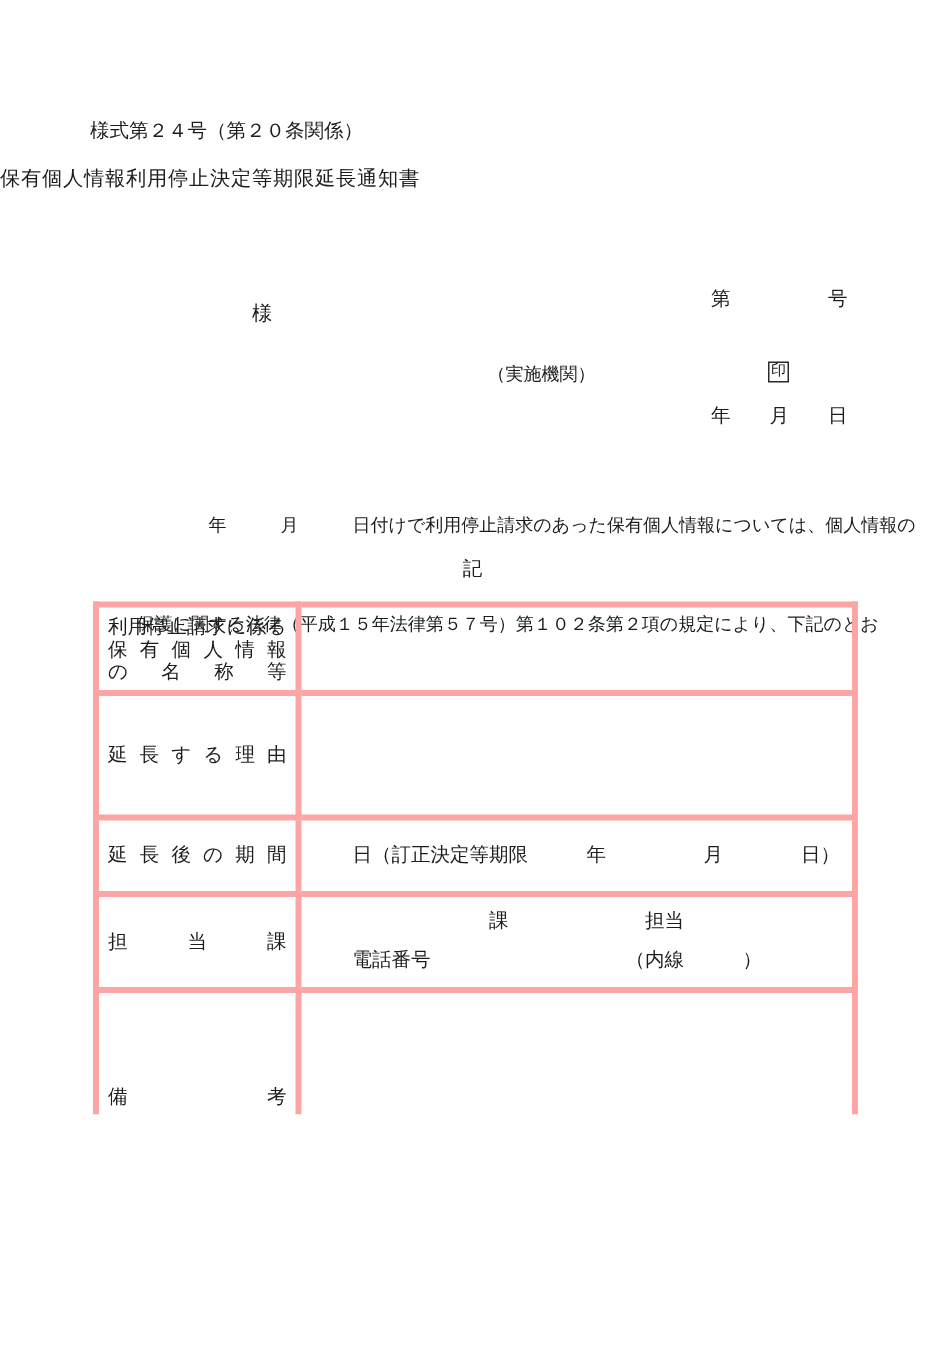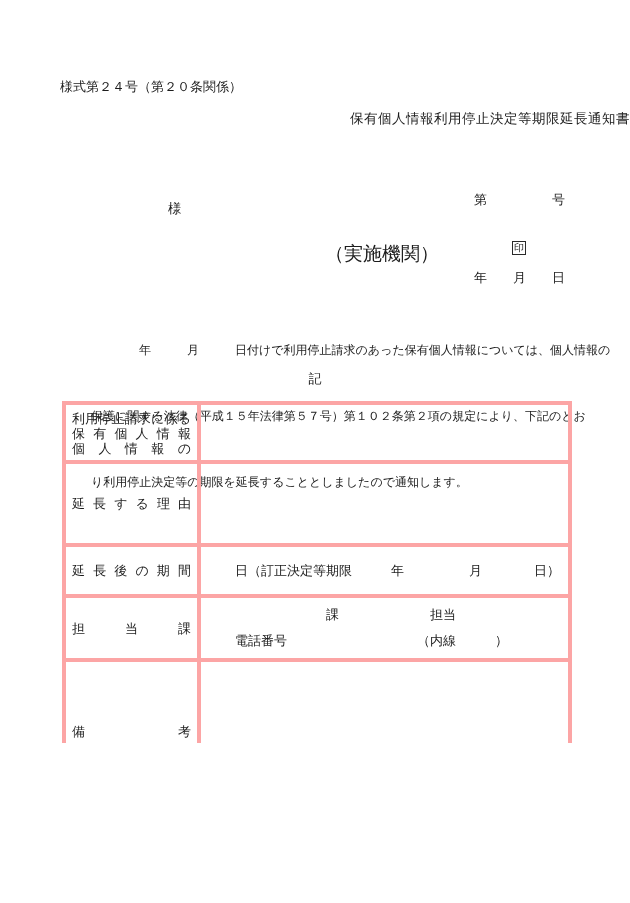--- a/index.html
+++ b/index.html
@@ -8,24 +8,24 @@
     position: relative;
     width: 630px;
     height: 743px;
     background: #ffffff;
     color: #1c1c1c;
     font-family: "DejaVu Serif", "Liberation Serif", serif;
     overflow: hidden;
   }
   .abs { position: absolute; white-space: pre; }
   .form-no   { left: 60px;  top: 78px;  font-size: 13px; }
-  .doc-title { left: 0; right: 0; top: 110px; text-align: right; font-size: 13.5px; letter-spacing: 0.5px; }
+  .doc-title { left: 0; right: 0; top: 110px; text-align: left; font-size: 13.5px; letter-spacing: 0.5px; }
   .num-block { right: 65px; top: 135px; text-align: center; font-size: 13px; line-height: 26px; }
   .addressee { left: 168px; top: 200px; font-size: 13.5px; }
-  .issuer-label { left: 325px; top: 241px; font-size: 19px; }
+  .issuer-label { left: 325px; top: 241px; font-size: 12px; }
   .seal {
     left: 512px; top: 241px;
     font-size: 10px; line-height: 12px;
     border: 1px solid #2a2a2a;
     padding: 0 1px;
   }
   .body-par { left: 61px; top: 295px; width: 520px; font-size: 12px; line-height: 22px; }
   .body-par .line { white-space: pre; margin-left: 30px; }
   .record-mark { left: 0; right: 0; top: 370px; text-align: center; font-size: 13px; }
 
@@ -60,32 +60,31 @@
   </div>
 
   <div class="abs addressee">様</div>
 
   <div class="abs issuer-label">（実施機関）</div>
   <div class="abs seal">印</div>
 
   <div class="abs body-par">
     <div class="line">　　　　年　　　月　　　日付けで利用停止請求のあった保有個人情報については、個人情報の</div>
     <div class="line">保護に関する法律（平成１５年法律第５７号）第１０２条第２項の規定により、下記のとお</div>
-    <div class="line">り利用停止決定等の期限を延長することとしましたので通知します。</div>
   </div>
 
   <div class="abs record-mark">記</div>
 
   <table class="form-table">
     <tbody>
         <tr class="r-name" style="height:55px;">
       <td class="label-cell">
         <div class="jl">利用停止請求に係る</div>
         <div class="jl">保有個人情報</div>
-        <div class="jl">個人情報の</div>
+        <div class="jl">の名称等</div>
       </td>
       <td class="value-cell"></td>
     </tr>
 
     <tr style="height:83px;">
       <td class="label-cell">
         <div class="jl">延長する理由</div>
       </td>
       <td class="value-cell"></td>
     </tr>

